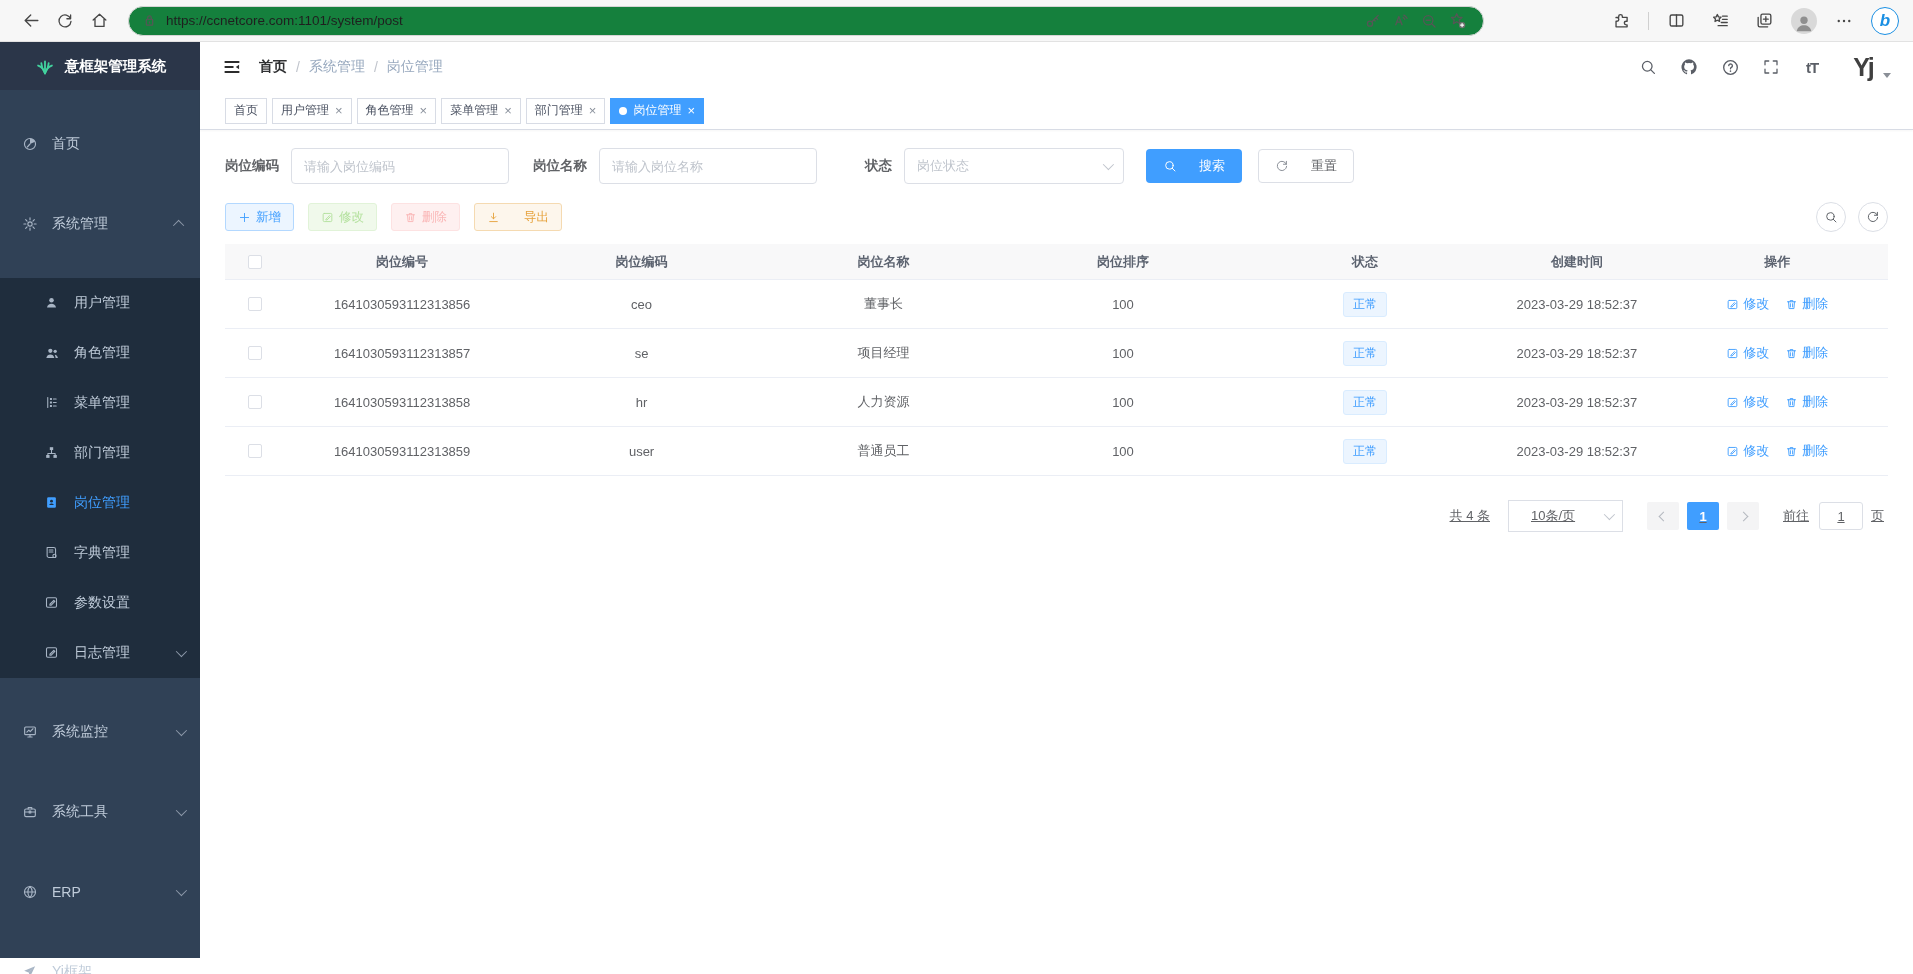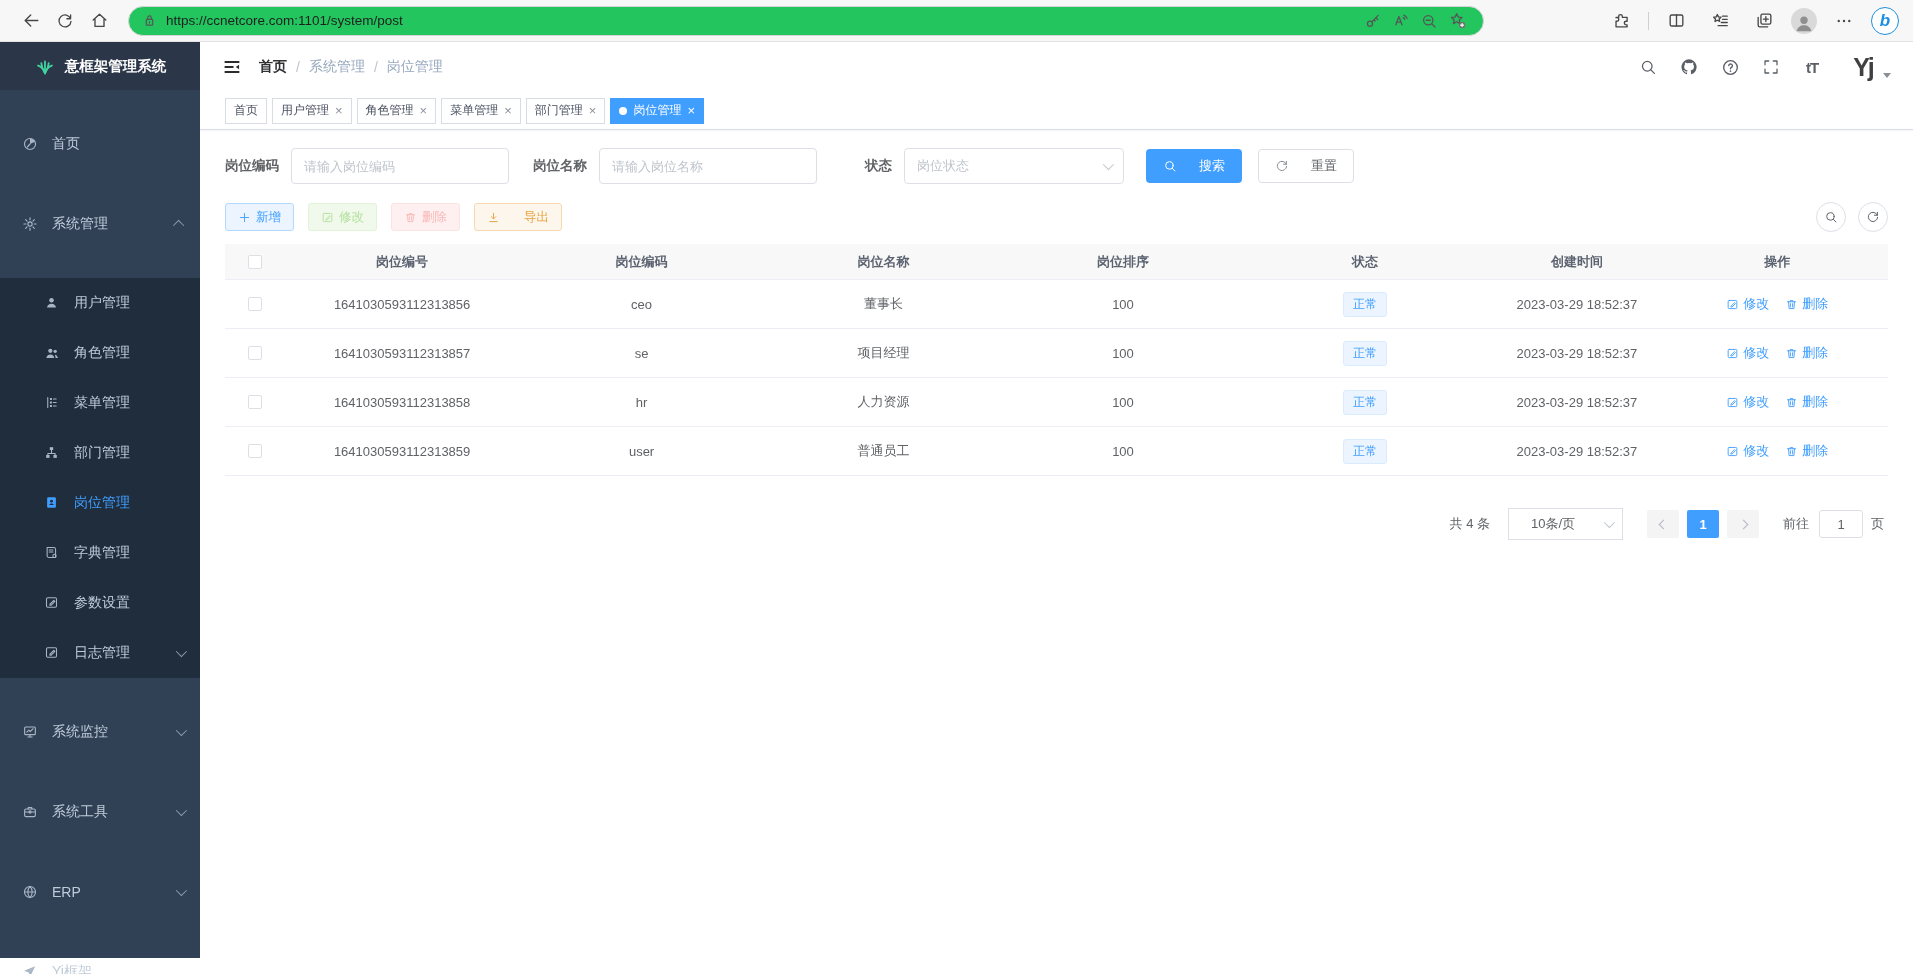--- a/index.html
+++ b/index.html
@@ -4,21 +4,21 @@
 <style>
   * { box-sizing:border-box; margin:0; padding:0; }
   html,body { width:1913px; height:974px; }
   body { font-family:"Liberation Sans","DejaVu Sans",sans-serif; background:#fff; overflow:hidden; }
   svg { display:block; }
   .ic { stroke:currentColor; fill:none; stroke-width:1.7; stroke-linecap:round; stroke-linejoin:round; }
 
   
   .browser-bar { height:42px; background:#f7f7f7; border-bottom:1px solid #e2e2e2; display:flex; align-items:center; padding:0 14px; }
   .bicon { width:34px; height:34px; display:flex; align-items:center; justify-content:center; color:#474747; border-radius:6px; cursor:pointer; flex:none; }
-  .url-pill { width:1356px; height:30px; background:#22c55e; border:1px solid #d5d5d5; border-radius:15px; display:flex; align-items:center; padding:0 12px; margin-left:12px; flex:none; }
+  .url-pill { width:1356px; height:30px; background:#15803d; border:1px solid #d5d5d5; border-radius:15px; display:flex; align-items:center; padding:0 12px; margin-left:12px; flex:none; }
   .url-text { font-size:13.5px; color:#1f1f1f; margin-left:8px; flex:1; }
   .pill-icon { width:28px; height:28px; display:flex; align-items:center; justify-content:center; color:#565656; cursor:pointer; flex:none; }
   .chrome-right { margin-left:auto; display:flex; align-items:center; gap:10px; }
   .vdiv { width:1px; height:18px; background:#d0d0d0; }
   .edge-avatar { width:26px; height:26px; border-radius:50%; background:#d9d9d9; display:flex; align-items:flex-end; justify-content:center; overflow:hidden; cursor:pointer; }
   .bing-btn { width:28px; height:28px; border-radius:50%; background:#fff; border:1.5px solid #1a8fe3; color:#1a8fe3; font-weight:bold; font-style:italic; font-size:17px; display:flex; align-items:center; justify-content:center; cursor:pointer; }
 
   
   .app { display:flex; height:916px; }
 
@@ -88,21 +88,21 @@
   .c0 { width:3.6%; display:flex; justify-content:center; }
   .c1 { width:14.1%; } .c2 { width:14.7%; } .c3 { width:14.4%; } .c4 { width:14.4%; }
   .c5 { width:14.7%; } .c6 { width:10.8%; } .c7 { width:13.3%; }
   .cbx { width:14px; height:14px; border:1px solid #dcdfe6; border-radius:2px; background:#fff; cursor:pointer; }
   .status-tag { display:inline-block; padding:3px 9px; font-size:12px; color:#409eff; background:#ecf5ff; border:1px solid #d9ecff; border-radius:3px; }
   .ops { display:flex; justify-content:center; gap:16px; }
   .op-link { color:#409eff; display:inline-flex; align-items:center; gap:4px; cursor:pointer; }
   .op-ic { width:13px; height:13px; }
 
   
-  .pagination { display:flex; justify-content:flex-end; align-items:center; margin-top:32px; font-size:13px; color:#606266; padding-right:4px; }
+  .pagination { display:flex; justify-content:flex-end; align-items:center; margin-top:24px; font-size:13px; color:#606266; padding-right:4px;text-decoration:underline; }
   .pg-total { margin-right:18px; }
   .pg-size { width:115px; height:32px; border:1px solid #dcdfe6; border-radius:0; display:flex; align-items:center; justify-content:space-between; padding:0 10px 0 22px; margin-right:24px; cursor:pointer; }
   .pg-arrow { min-width:32px; height:28px; background:#f4f4f5; border-radius:2px; display:flex; align-items:center; justify-content:center; margin-right:8px; cursor:pointer; }
   .pg-chev { width:7px; height:7px; border-right:1.5px solid #b4b8bf; border-bottom:1.5px solid #b4b8bf; }
   .pg-chev.l { transform:rotate(135deg); } .pg-chev.r { transform:rotate(-45deg); }
   .pg-num { min-width:32px; height:28px; background:#409eff; color:#fff; border-radius:2px; display:flex; align-items:center; justify-content:center; margin-right:8px; font-weight:bold; cursor:pointer; }
   .pg-goto { margin:0 10px 0 16px; }
   .pg-input { width:44px; height:28px; border:1px solid #dcdfe6; border-radius:3px; text-align:center; font-size:13px; color:#606266; outline:none; font-family:inherit; }
   .pg-unit { margin-left:8px; }
 </style>

